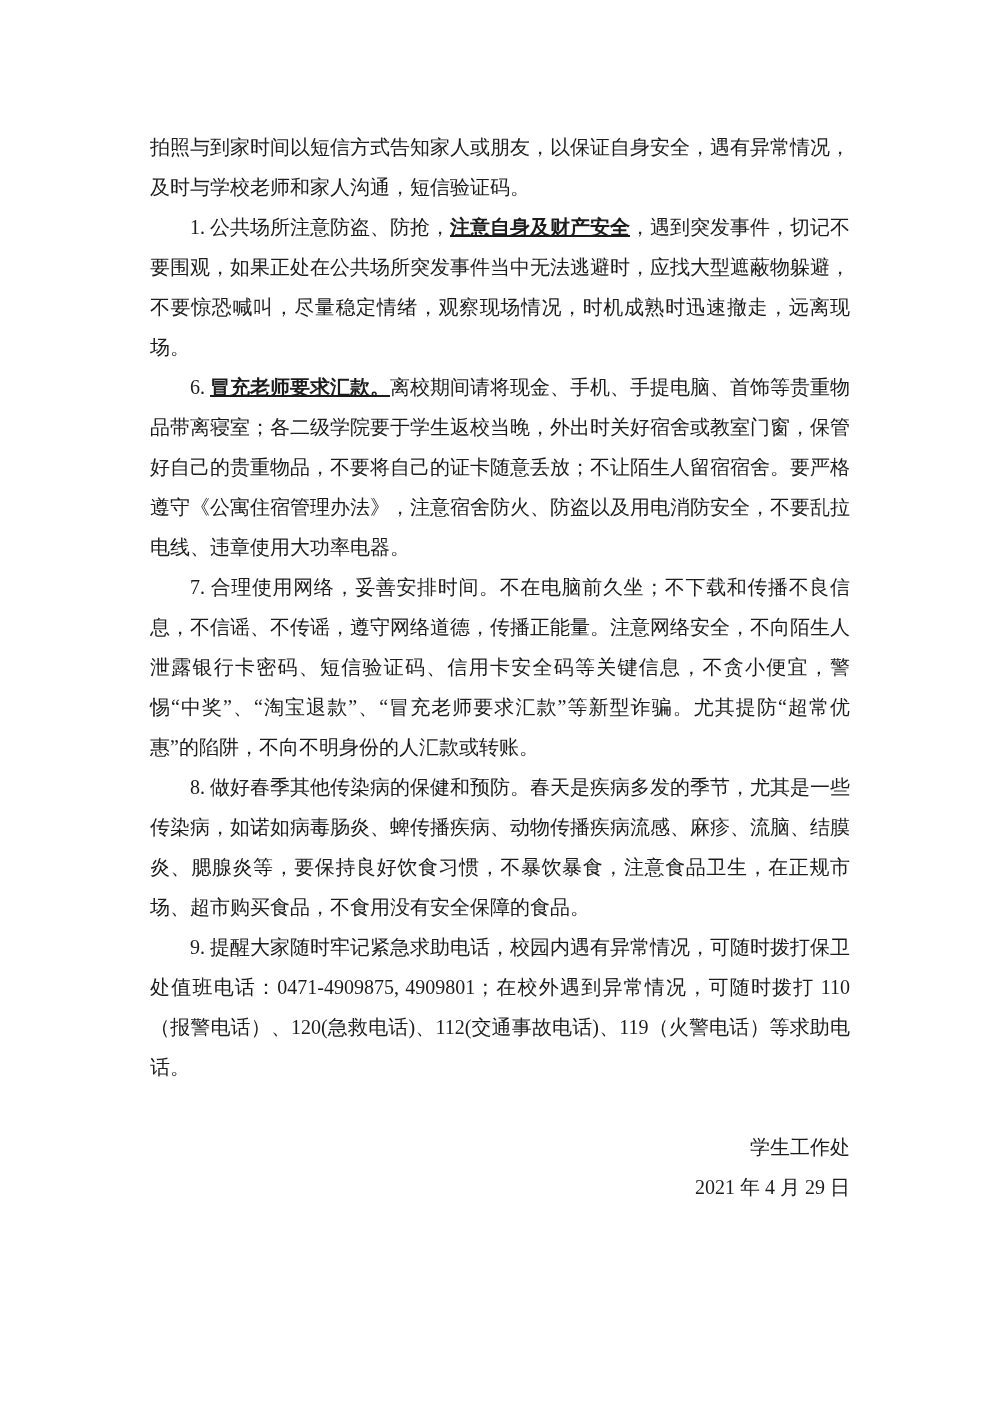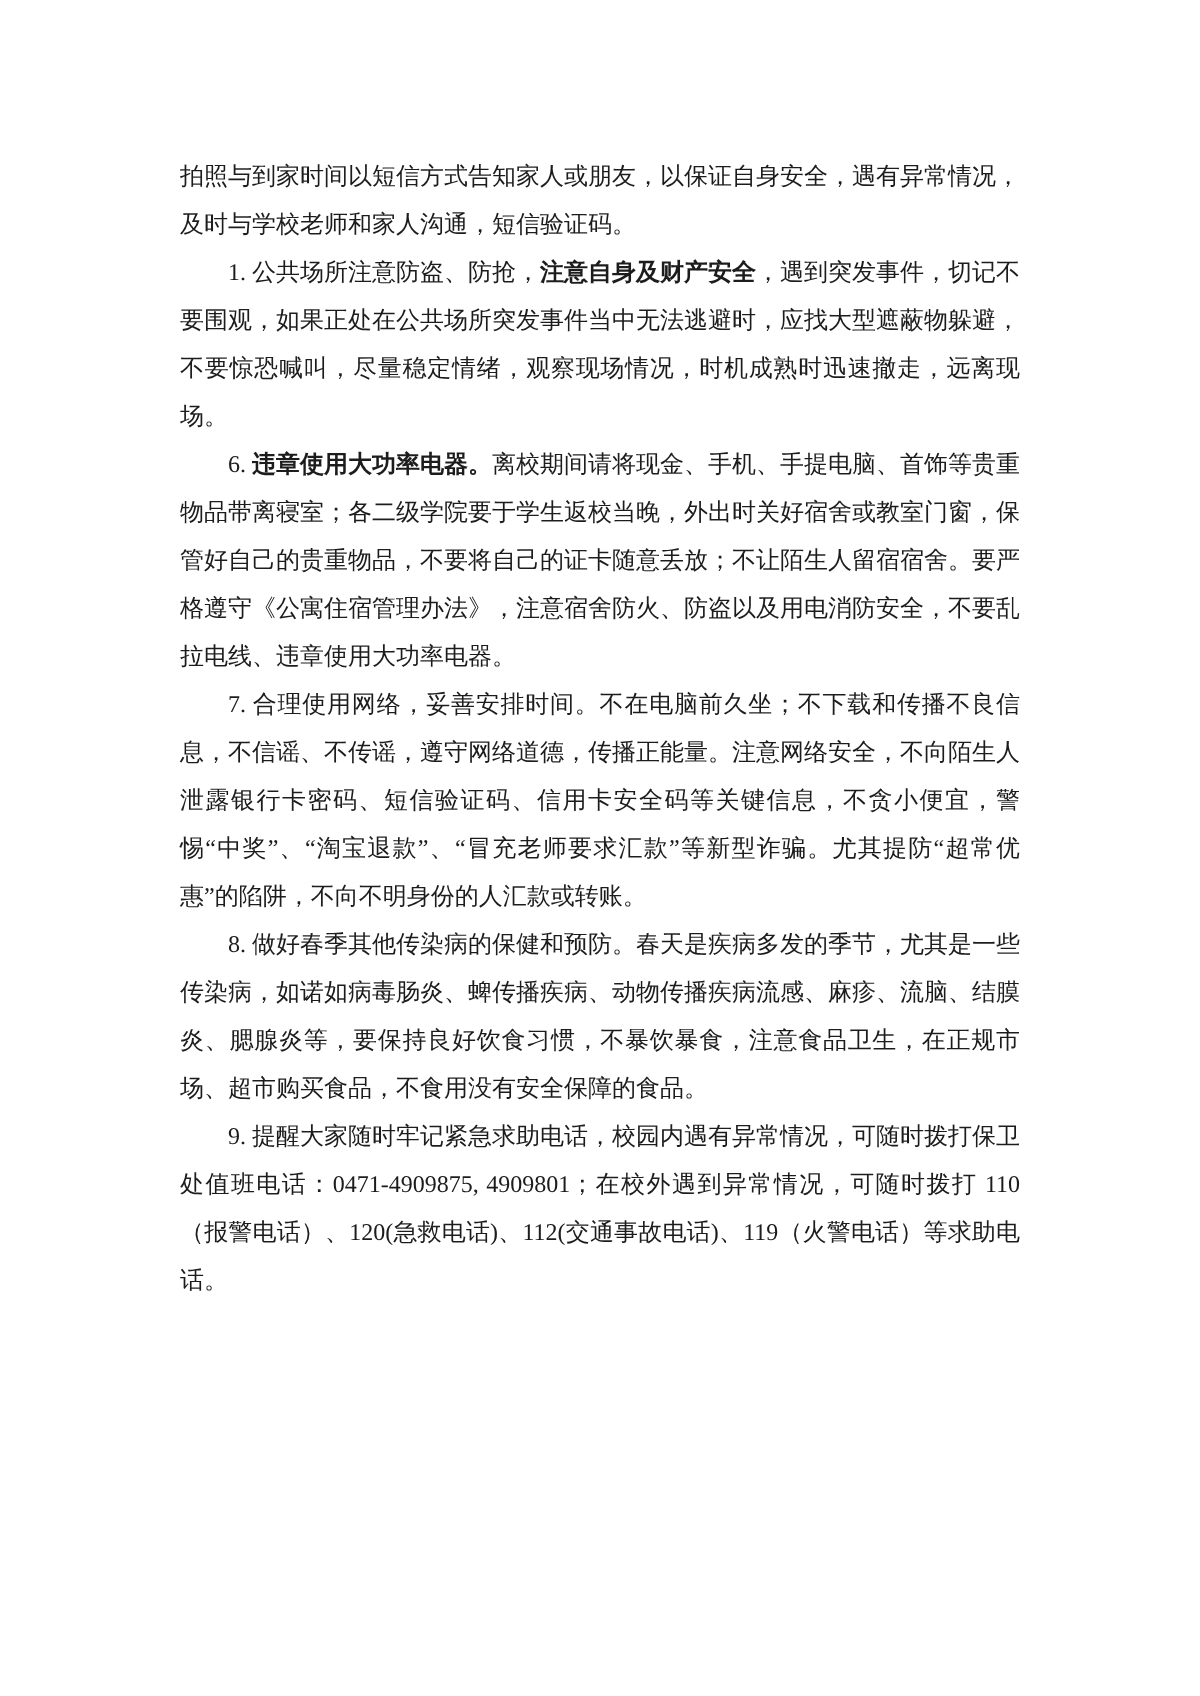--- a/index.html
+++ b/index.html
@@ -25,36 +25,41 @@
   .para {
     margin: 0;
     text-align: justify;
     text-justify: inter-ideograph;
   }
   .para.indent {
     text-indent: 2em;
   }
   .bold {
     font-weight: bold;
+    text-decoration: underline;
   }
   .sign-block {
     width: 700px;
     margin-top: 40px;
     text-align: right;
   }
   .sign-line {
     margin: 0;
     text-align: right;
   }
 </style>
 </head>
 <body>
 
 <div class="page">
   <div class="doc-body">
       <p class="para"><span>拍照与到家时间以短信方式告知家人或朋友，以保证自身安全，遇有异常情况，及时与学校老师和家人沟通，短信验证码。</span></p>
       <p class="para indent"><span>1. 公共场所注意防盗、防抢，</span><span class="bold">注意自身及财产安全</span><span>，遇到突发事件，切记不要围观，如果正处在公共场所突发事件当中无法逃避时，应找大型遮蔽物躲避，不要惊恐喊叫，尽量稳定情绪，观察现场情况，时机成熟时迅速撤走，远离现场。</span></p>
-      <p class="para indent"><span>6. </span><span class="bold">违章使用大功率电器。</span><span>离校期间请将现金、手机、手提电脑、首饰等贵重物品带离寝室；各二级学院要于学生返校当晚，外出时关好宿舍或教室门窗，保管好自己的贵重物品，不要将自己的证卡随意丢放；不让陌生人留宿宿舍。要严格遵守《公寓住宿管理办法》，注意宿舍防火、防盗以及用电消防安全，不要乱拉电线、违章使用大功率电器。</span></p>
+      <p class="para indent"><span>6. </span><span class="bold">冒充老师要求汇款。</span><span>离校期间请将现金、手机、手提电脑、首饰等贵重物品带离寝室；各二级学院要于学生返校当晚，外出时关好宿舍或教室门窗，保管好自己的贵重物品，不要将自己的证卡随意丢放；不让陌生人留宿宿舍。要严格遵守《公寓住宿管理办法》，注意宿舍防火、防盗以及用电消防安全，不要乱拉电线、违章使用大功率电器。</span></p>
       <p class="para indent"><span>7. 合理使用网络，妥善安排时间。不在电脑前久坐；不下载和传播不良信息，不信谣、不传谣，遵守网络道德，传播正能量。注意网络安全，不向陌生人泄露银行卡密码、短信验证码、信用卡安全码等关键信息，不贪小便宜，警惕“中奖”、“淘宝退款”、“冒充老师要求汇款”等新型诈骗。尤其提防“超常优惠”的陷阱，不向不明身份的人汇款或转账。</span></p>
       <p class="para indent"><span>8. 做好春季其他传染病的保健和预防。春天是疾病多发的季节，尤其是一些传染病，如诺如病毒肠炎、蜱传播疾病、动物传播疾病流感、麻疹、流脑、结膜炎、腮腺炎等，要保持良好饮食习惯，不暴饮暴食，注意食品卫生，在正规市场、超市购买食品，不食用没有安全保障的食品。</span></p>
       <p class="para indent"><span>9. 提醒大家随时牢记紧急求助电话，校园内遇有异常情况，可随时拨打保卫处值班电话：0471-4909875, 4909801；在校外遇到异常情况，可随时拨打 110（报警电话）、120(急救电话)、112(交通事故电话)、119（火警电话）等求助电话。</span></p>
     </div>
+  <div class="sign-block">
+    <p class="sign-line">学生工作处</p>
+    <p class="sign-line">2021 年 4 月 29 日</p>
+  </div>
 </div>
 
 </body></html>

